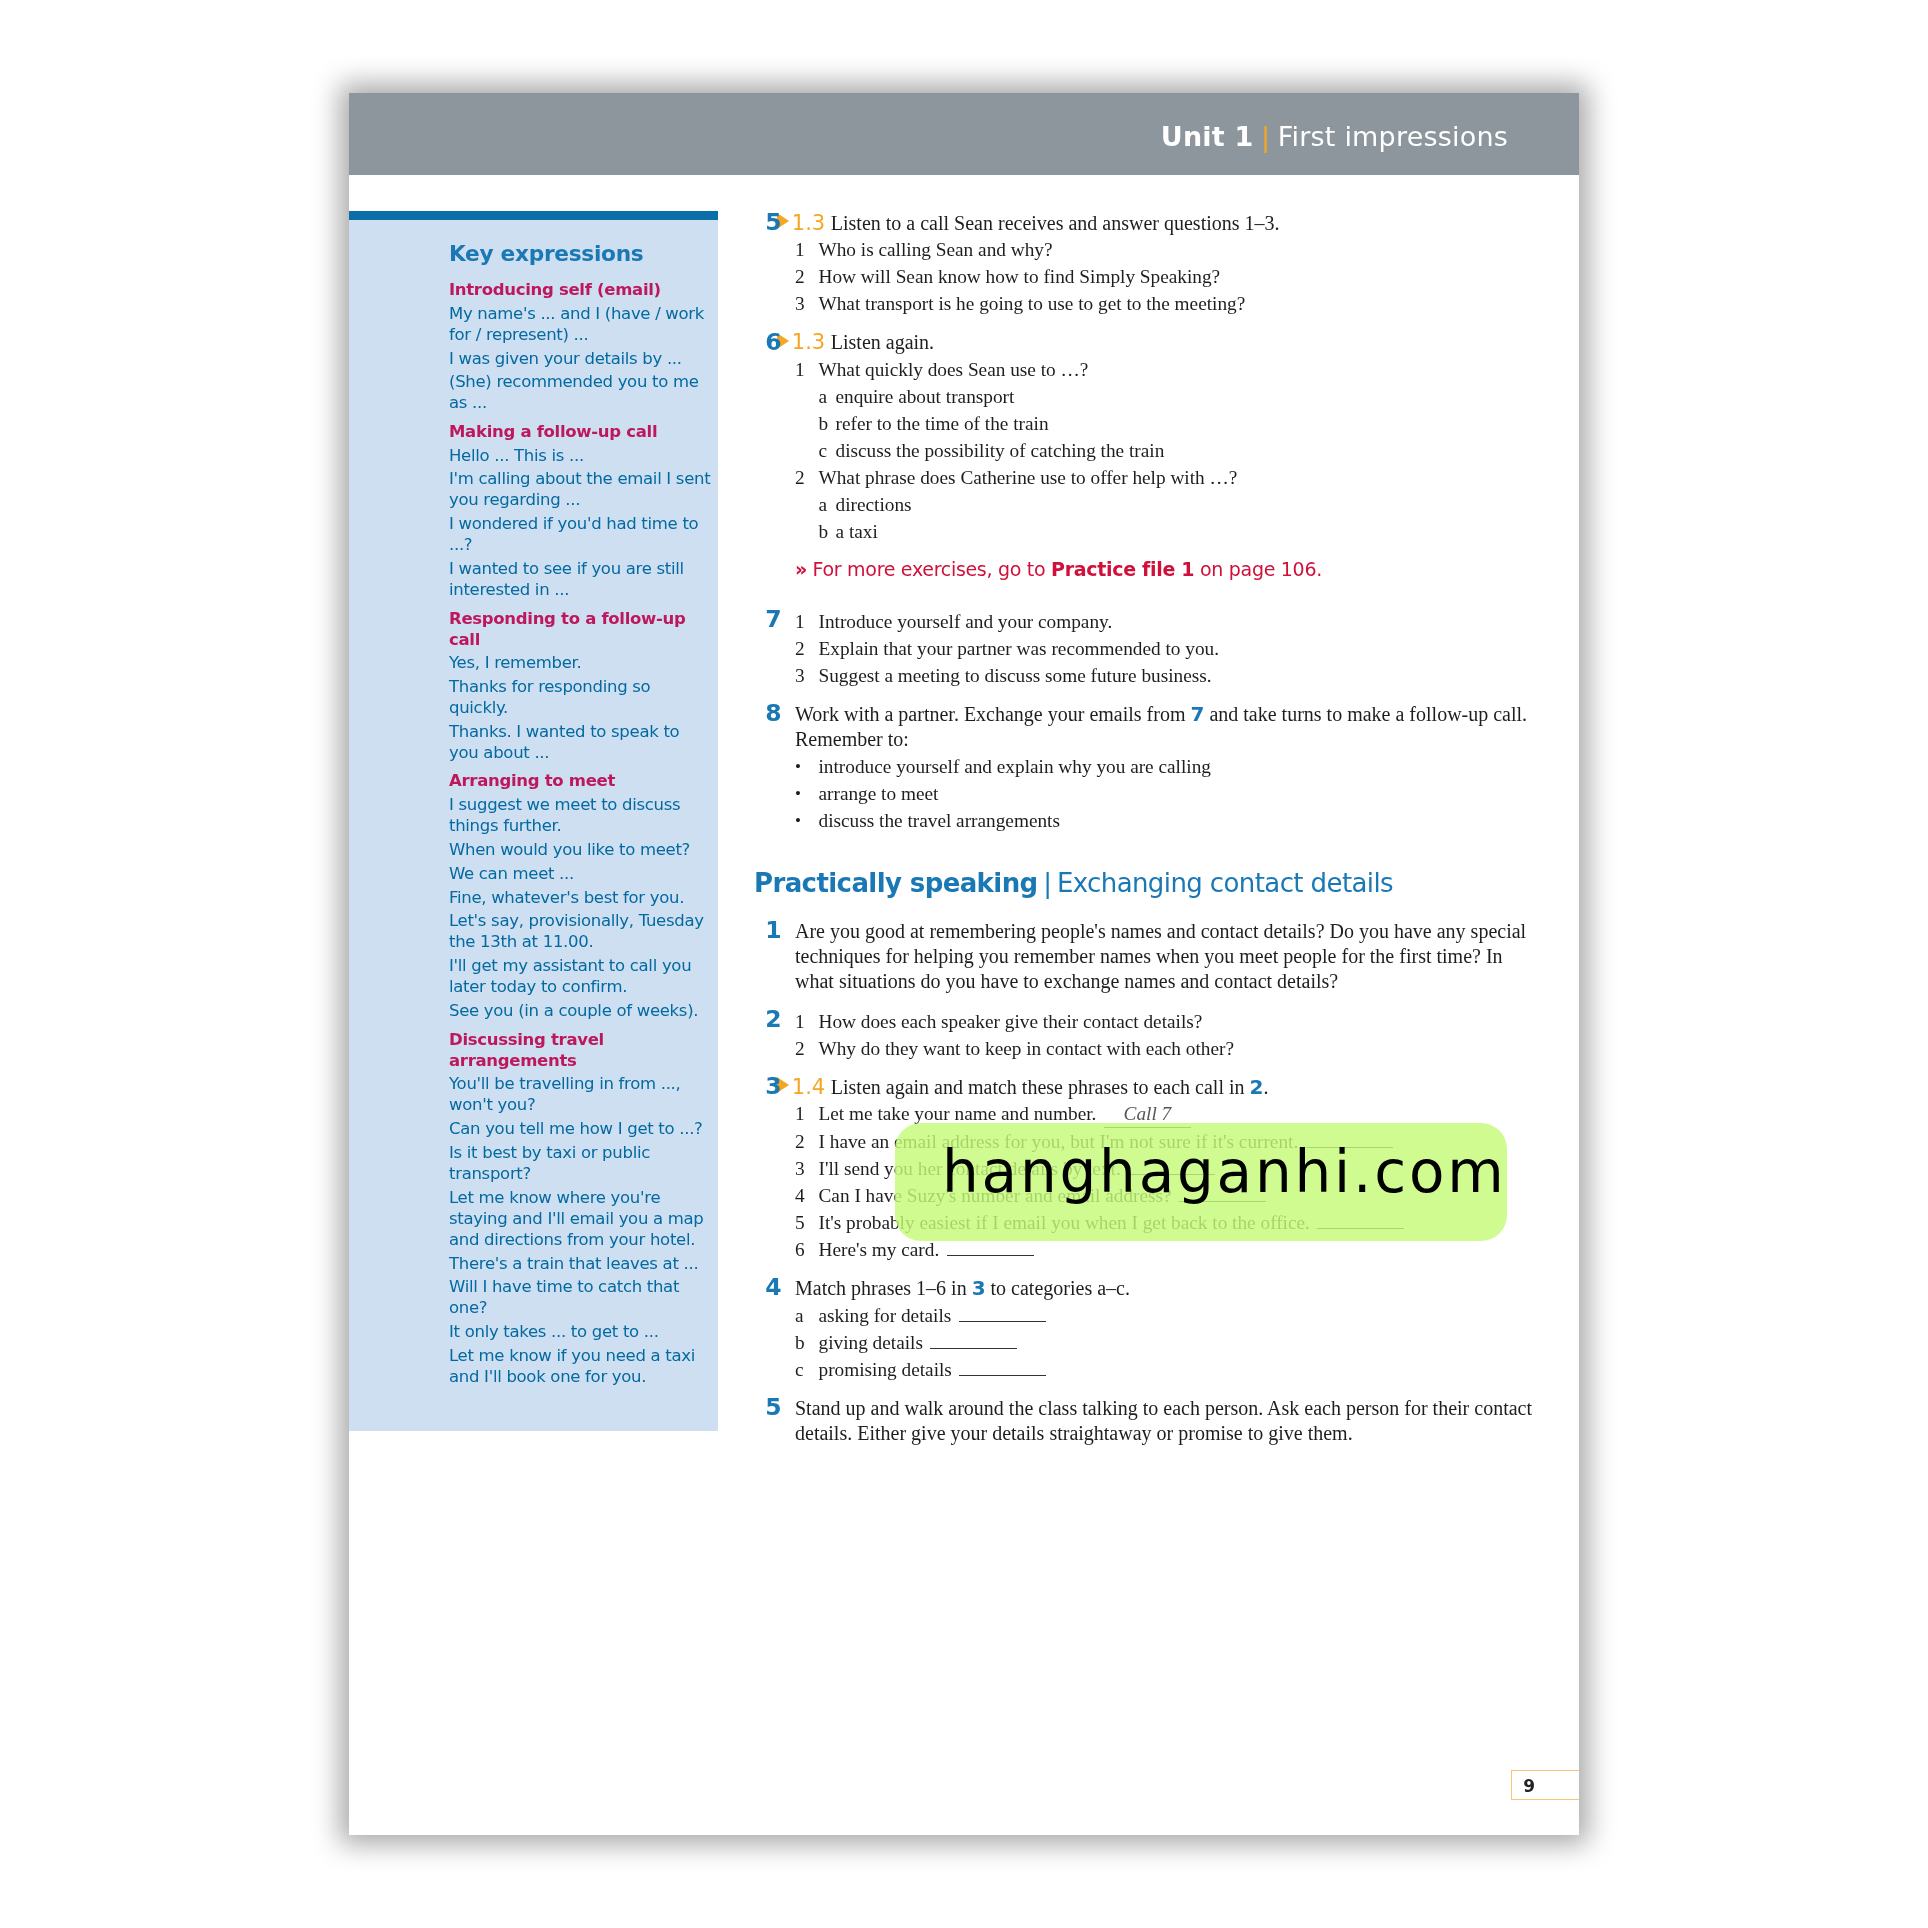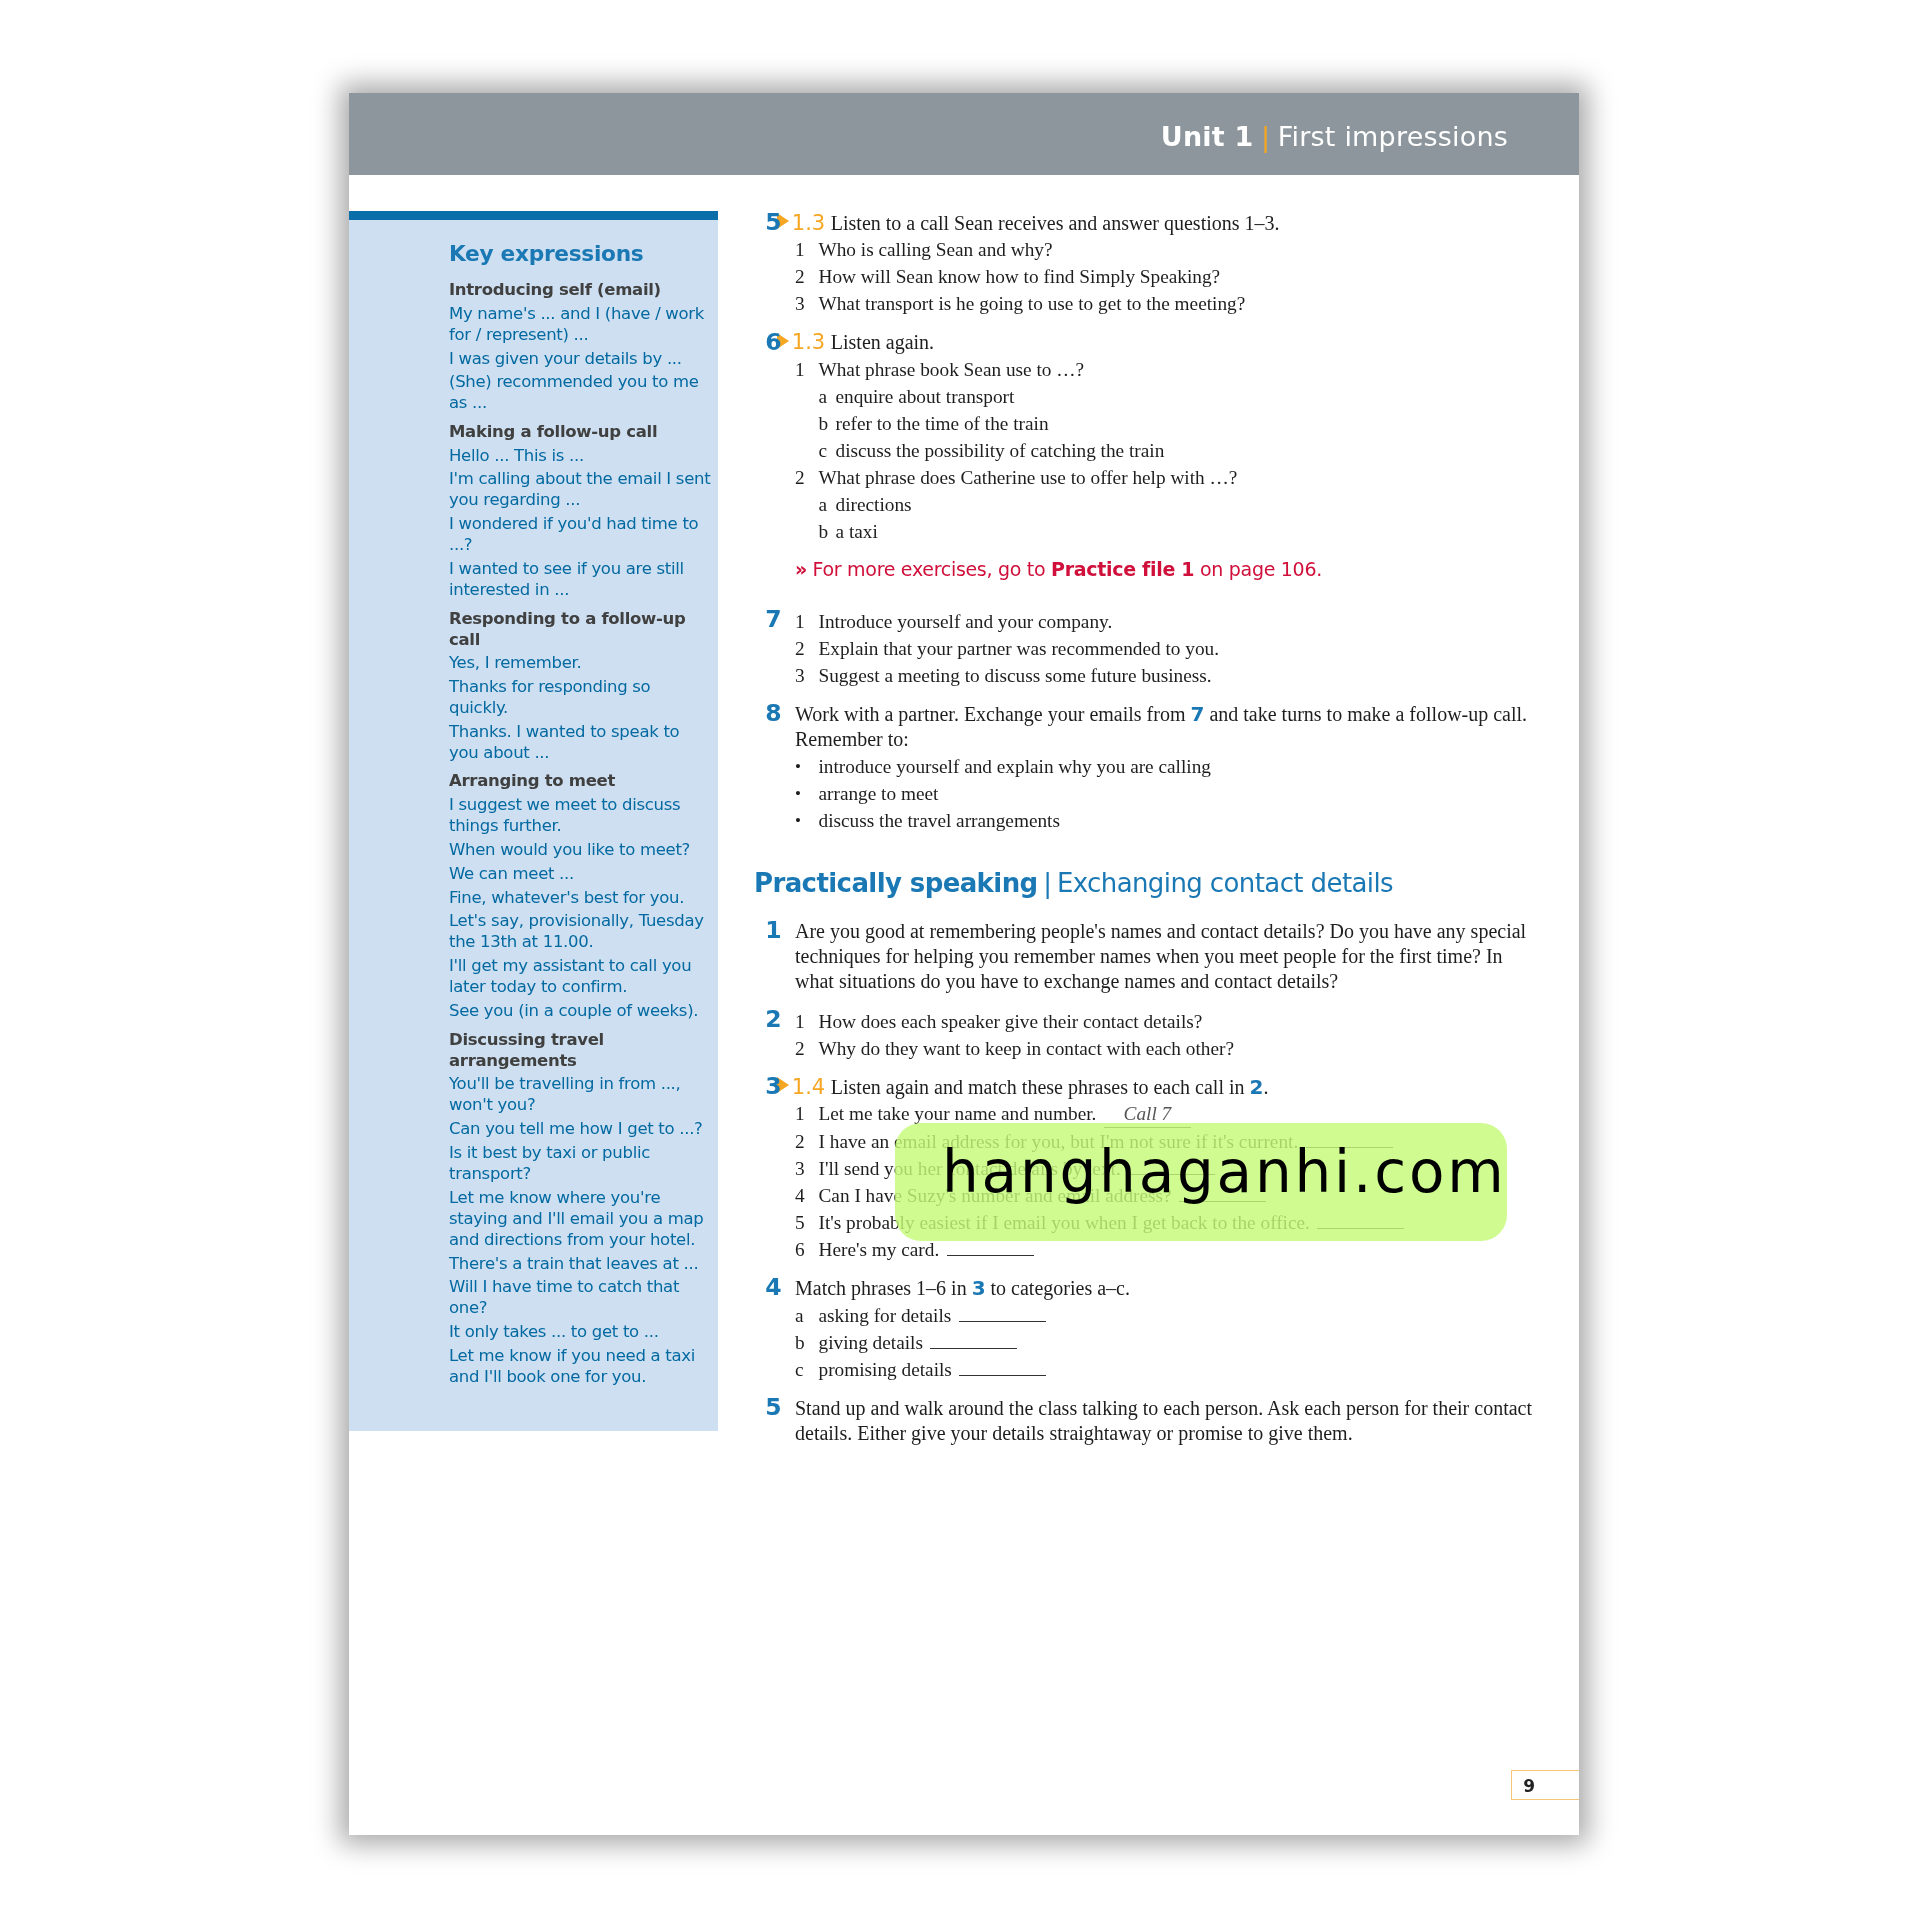--- a/index.html
+++ b/index.html
@@ -28,21 +28,21 @@
     position: absolute; left: 0; top: 118px; width: 369px; height: 1211px;
     background: #cddff0; border-top: 9.4px solid #0a6fa8;
   }
   .sidebar-inner { position: absolute; left: 100px; top: 21px; width: 264px; }
   .kx-title {
     font-family: "DejaVu Sans", sans-serif; font-weight: bold; font-size: 21.7px; color: #1a78b4;
     margin: 0 0 13px 0; letter-spacing: -0.3px;
   }
   .kx-section { margin-bottom: 7.5px; }
   .kx-heading {
-    font-family: "DejaVu Sans", sans-serif; font-weight: bold; font-size: 16.5px; color: #404040;
+    font-family: "DejaVu Sans", sans-serif; font-weight: bold; font-size: 16.5px; color: #be185d;
     line-height: 21px; letter-spacing: -0.3px;
   }
   .kx-item {
     font-family: "DejaVu Sans", sans-serif; font-size: 16.5px; color: #0369a1; line-height: 21px;
     margin-top: 2.8px; letter-spacing: -0.3px;
   }
 
   
   .main { position: absolute; left: 405px; top: 118px; width: 791px; }
   .ex { position: relative; padding-left: 41px; margin-bottom: 13px; }
@@ -174,21 +174,21 @@
         <li class="q"><span class="lbl">3</span><span>What transport is he going to use to get to the meeting?</span></li>
       </ul>
     </div>
 
     <div class="ex">
       <span class="ex-num">6</span>
       <div class="ex-prompt" style="margin-left:-18px;">
         <span class="track"><span class="play"></span><span>1.3</span></span><span>Listen again.</span>
       </div>
       <ul class="q-list">
-        <li class="q"><span class="lbl">1</span><span>What phrase book Sean use to …?</span></li>
+        <li class="q"><span class="lbl">1</span><span>What quickly does Sean use to …?</span></li>
         <li class="q sub"><span class="lbl" style="left:23.5px;">a</span><span style="padding-left:17px;">enquire about transport</span></li>
         <li class="q sub"><span class="lbl" style="left:23.5px;">b</span><span style="padding-left:17px;">refer to the time of the train</span></li>
         <li class="q sub"><span class="lbl" style="left:23.5px;">c</span><span style="padding-left:17px;">discuss the possibility of catching the train</span></li>
         <li class="q"><span class="lbl">2</span><span>What phrase does Catherine use to offer help with …?</span></li>
         <li class="q sub"><span class="lbl" style="left:23.5px;">a</span><span style="padding-left:17px;">directions</span></li>
         <li class="q sub"><span class="lbl" style="left:23.5px;">b</span><span style="padding-left:17px;">a taxi</span></li>
       </ul>
     </div>
 
     <div class="practice">

